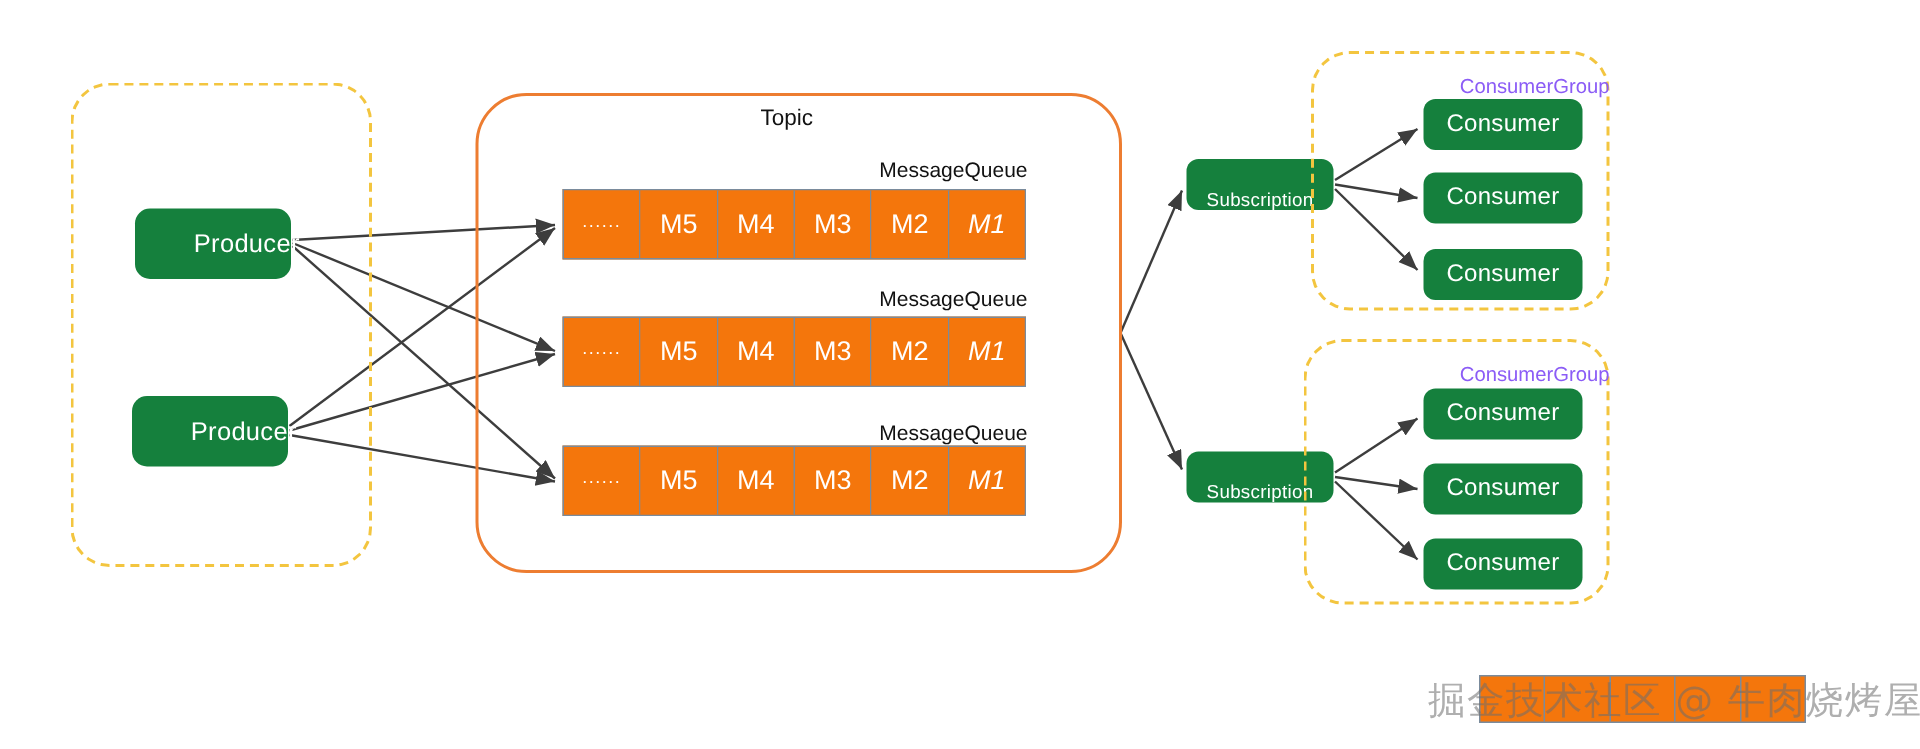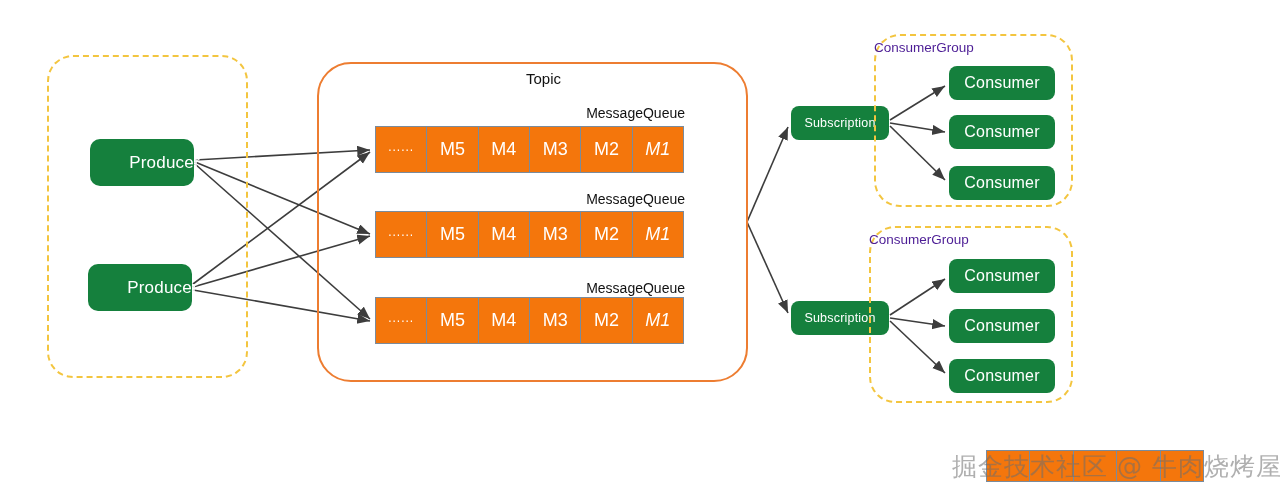--- a/index.html
+++ b/index.html
@@ -30,23 +30,24 @@
   .dashed-box {
     position: absolute;
     border: 2px dashed #F3C53F;
     border-radius: 26px;
     box-sizing: border-box;
     background: transparent;
   }
   .group-title {
     position: absolute;
     font-size: 13.5px;
-    color: #4c1d95;
-    text-align: left;
-    white-space: nowrap;
+    color: #8b5cf6;
+    text-align: right;
+    white-space: nowrap;
+    margin-top: 10px;
   }
 
   
   .topic-box {
     position: absolute;
     border: 2px solid #ED7D31;
     border-radius: 34px;
     box-sizing: border-box;
     background: transparent;
   }
@@ -73,20 +74,21 @@
   .node.producer {
     font-size: 17px;
     border-radius: 10px;
     padding-left: 45px;
   }
   .node.consumer {
     font-size: 16px;
   }
   .node.subscription {
     font-size: 12.5px;
+    align-items: flex-end;
   }
 
   
   .mq-label {
     position: absolute;
     font-size: 14px;
     color: #111111;
     text-align: right;
     white-space: nowrap;
   }
@@ -180,21 +182,21 @@
   <div class="node producer" style="left:90px; top:139px; width:104px; height:47px;">
     <span>Producer</span>
   </div>
 
   <div class="node producer" style="left:88px; top:264px; width:104px; height:47px;">
     <span>Producer</span>
   </div>
 
   <div class="topic-box" style="left:317px; top:62px; width:431px; height:320px;"></div>
 
-  <div class="topic-title" style="left:328px; top:70px; width:431px;">Topic</div>
+  <div class="topic-title" style="left:309px; top:70px; width:431px;">Topic</div>
 
   <div class="mq-label" style="left:375px; top:105px; width:310px;">MessageQueue</div>
   <div class="mq-bar" style="left:375px; top:126px; width:309px; height:47px;">
     <span class="mq-cell ellipsis">......</span>
     <span class="mq-cell">M5</span>
     <span class="mq-cell">M4</span>
     <span class="mq-cell">M3</span>
     <span class="mq-cell">M2</span>
     <span class="mq-cell">M1</span>
   </div>

